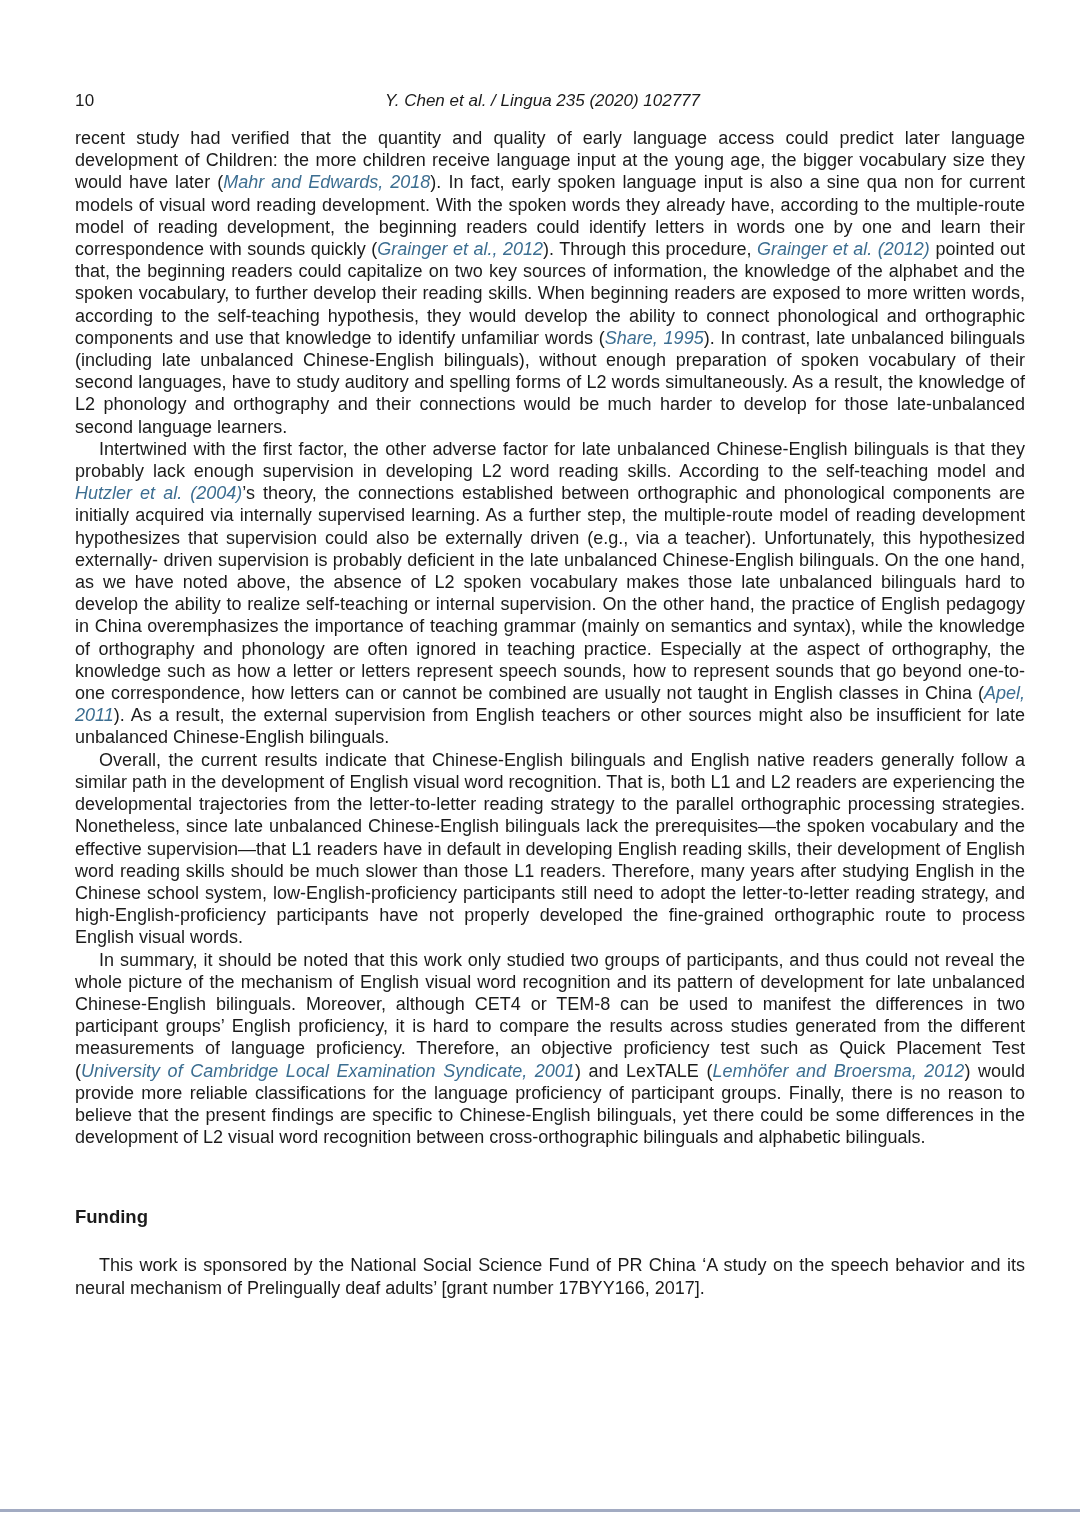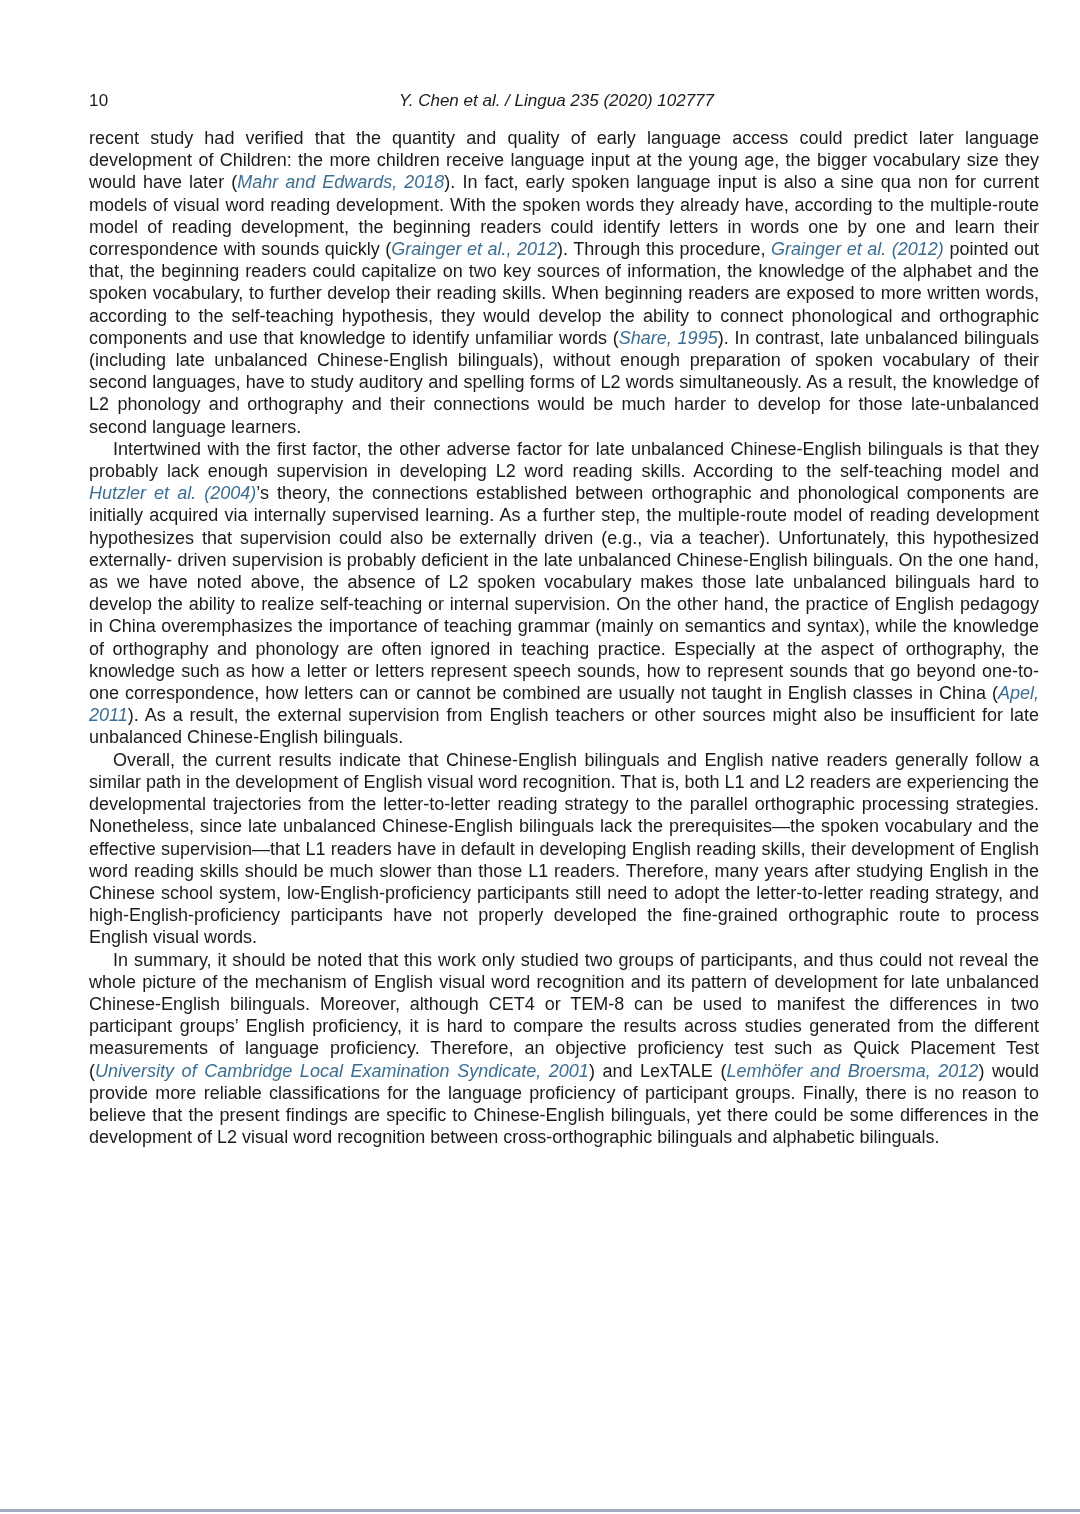--- a/index.html
+++ b/index.html
@@ -19,21 +19,20 @@
     background:var(--bg);
   }
   .page{
     position:absolute; inset:0;
     background:var(--bg);
   }
   .content{
     position:absolute;
     left:75px; top:90px;
     width:950px;
-    margin-left:14px;
   }
   .page-header{
     position:relative;
     height:22px;
     font-size:17px;
     line-height:22px;
     margin-bottom:15px;
   }
   .page-number{
     position:absolute; left:0; top:0;
@@ -77,16 +76,18 @@
   <div class="content">
     <div class="page-header">
       <span class="page-number">10</span>
       <span class="running-head">Y. Chen et al. / Lingua 235 (2020) 102777</span>
     </div>
     <div class="page-body">
         <p class="para"><span>recent study had verified that the quantity and quality of early language access could predict later language development of Children: the more children receive language input at the young age, the bigger vocabulary size they would have later (</span><span class="cite">Mahr and Edwards, 2018</span><span>). In fact, early spoken language input is also a sine qua non for current models of visual word reading development. With the spoken words they already have, according to the multiple-route model of reading development, the beginning readers could identify letters in words one by one and learn their correspondence with sounds quickly (</span><span class="cite">Grainger et al., 2012</span><span>). Through this procedure, </span><span class="cite">Grainger et al. (2012)</span><span> pointed out that, the beginning readers could capitalize on two key sources of information, the knowledge of the alphabet and the spoken vocabulary, to further develop their reading skills. When beginning readers are exposed to more written words, according to the self-teaching hypothesis, they would develop the ability to connect phonological and orthographic components and use that knowledge to identify unfamiliar words (</span><span class="cite">Share, 1995</span><span>). In contrast, late unbalanced bilinguals (including late unbalanced Chinese-English bilinguals), without enough preparation of spoken vocabulary of their second languages, have to study auditory and spelling forms of L2 words simultaneously. As a result, the knowledge of L2 phonology and orthography and their connections would be much harder to develop for those late-unbalanced second language learners.</span></p>
         <p class="para indent"><span>Intertwined with the first factor, the other adverse factor for late unbalanced Chinese-English bilinguals is that they probably lack enough supervision in developing L2 word reading skills. According to the self-teaching model and </span><span class="cite">Hutzler et al. (2004)</span><span>’s theory, the connections established between orthographic and phonological components are initially acquired via internally supervised learning. As a further step, the multiple-route model of reading development hypothesizes that supervision could also be externally driven (e.g., via a teacher). Unfortunately, this hypothesized externally- driven supervision is probably deficient in the late unbalanced Chinese-English bilinguals. On the one hand, as we have noted above, the absence of L2 spoken vocabulary makes those late unbalanced bilinguals hard to develop the ability to realize self-teaching or internal supervision. On the other hand, the practice of English pedagogy in China overemphasizes the importance of teaching grammar (mainly on semantics and syntax), while the knowledge of orthography and phonology are often ignored in teaching practice. Especially at the aspect of orthography, the knowledge such as how a letter or letters represent speech sounds, how to represent sounds that go beyond one-to-one correspondence, how letters can or cannot be combined are usually not taught in English classes in China (</span><span class="cite">Apel, 2011</span><span>). As a result, the external supervision from English teachers or other sources might also be insufficient for late unbalanced Chinese-English bilinguals.</span></p>
         <p class="para indent"><span>Overall, the current results indicate that Chinese-English bilinguals and English native readers generally follow a similar path in the development of English visual word recognition. That is, both L1 and L2 readers are experiencing the developmental trajectories from the letter-to-letter reading strategy to the parallel orthographic processing strategies. Nonetheless, since late unbalanced Chinese-English bilinguals lack the prerequisites—the spoken vocabulary and the effective supervision—that L1 readers have in default in developing English reading skills, their development of English word reading skills should be much slower than those L1 readers. Therefore, many years after studying English in the Chinese school system, low-English-proficiency participants still need to adopt the letter-to-letter reading strategy, and high-English-proficiency participants have not properly developed the fine-grained orthographic route to process English visual words.</span></p>
         <p class="para indent"><span>In summary, it should be noted that this work only studied two groups of participants, and thus could not reveal the whole picture of the mechanism of English visual word recognition and its pattern of development for late unbalanced Chinese-English bilinguals. Moreover, although CET4 or TEM-8 can be used to manifest the differences in two participant groups’ English proficiency, it is hard to compare the results across studies generated from the different measurements of language proficiency. Therefore, an objective proficiency test such as Quick Placement Test (</span><span class="cite">University of Cambridge Local Examination Syndicate, 2001</span><span>) and LexTALE (</span><span class="cite">Lemhöfer and Broersma, 2012</span><span>) would provide more reliable classifications for the language proficiency of participant groups. Finally, there is no reason to believe that the present findings are specific to Chinese-English bilinguals, yet there could be some differences in the development of L2 visual word recognition between cross-orthographic bilinguals and alphabetic bilinguals.</span></p>
+        <h2 class="section-heading"><span>Funding</span></h2>
+        <p class="para indent"><span>This work is sponsored by the National Social Science Fund of PR China ‘A study on the speech behavior and its neural mechanism of Prelingually deaf adults’ [grant number 17BYY166, 2017].</span></p>
       </div>
   </div>
   <div class="footer-bar"></div>
 </div>
 
 </body></html>

